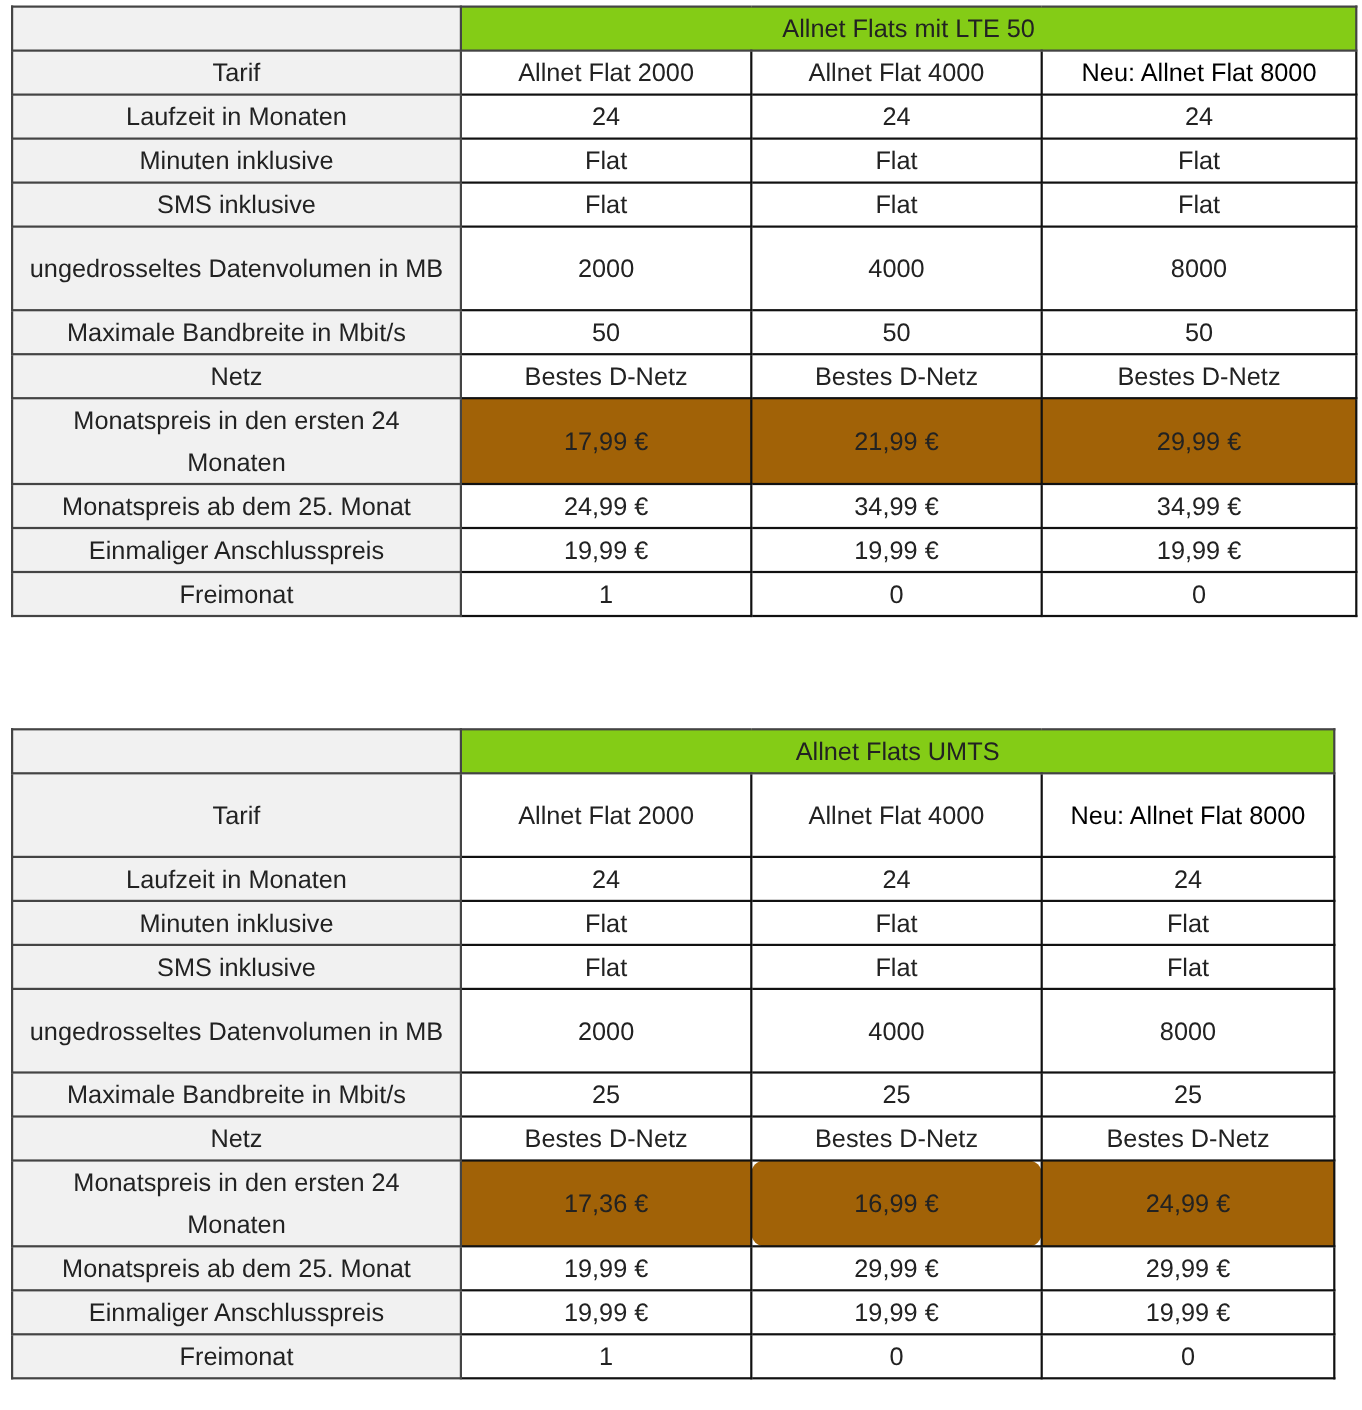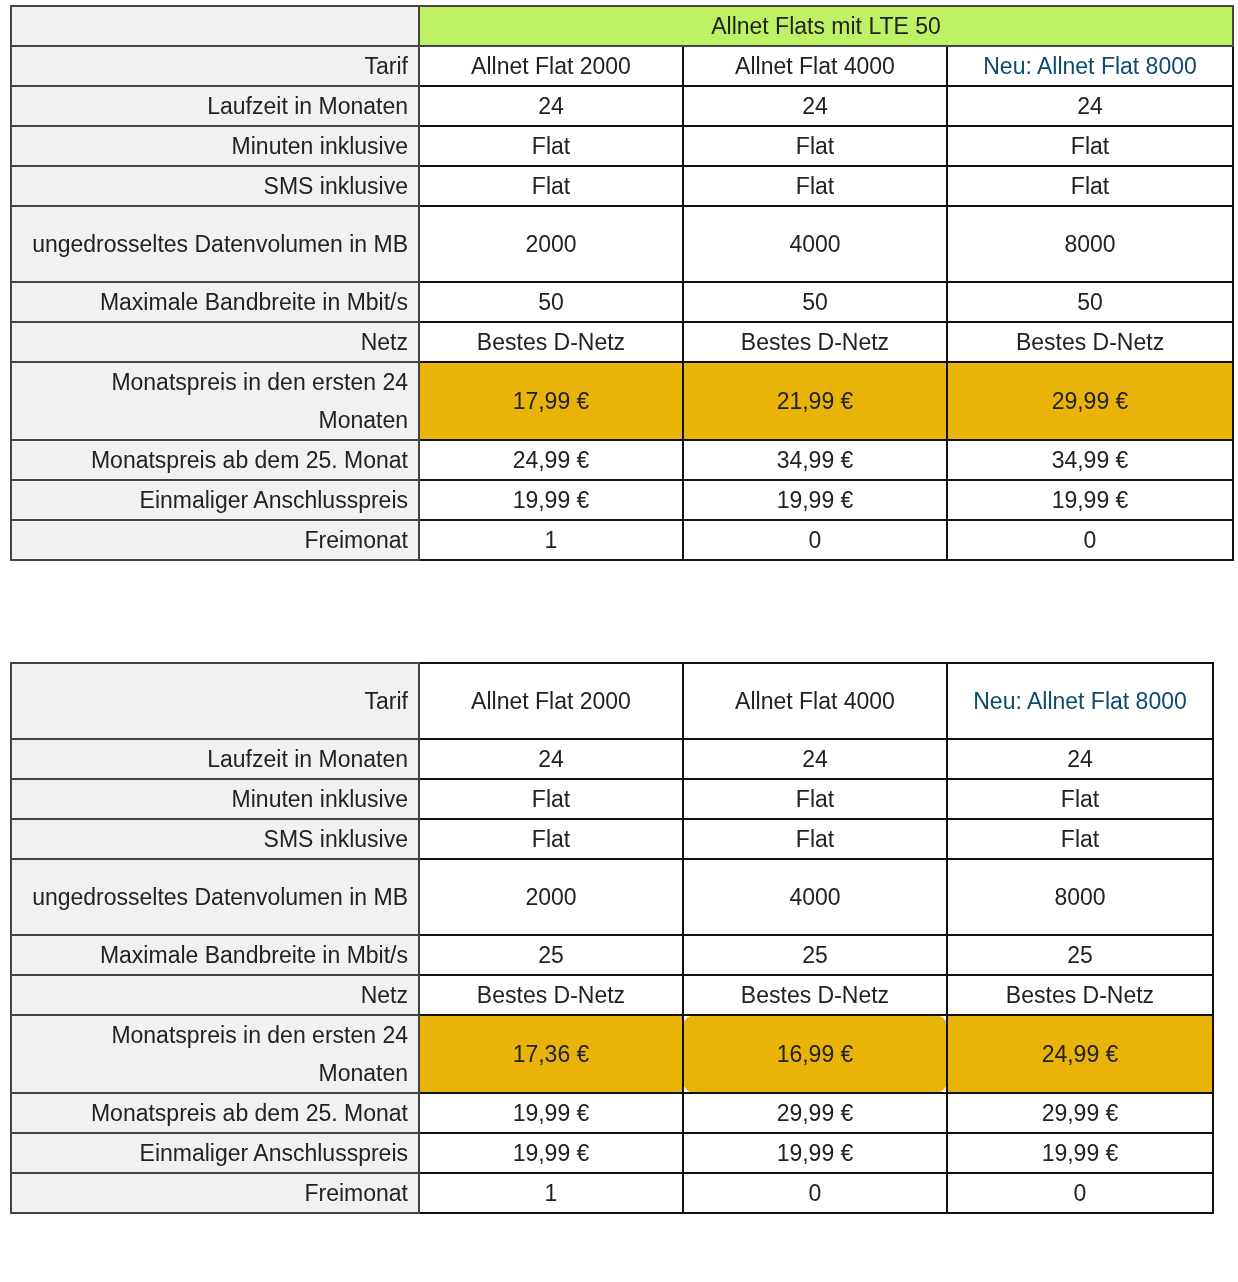--- a/index.html
+++ b/index.html
@@ -1,26 +1,26 @@
 <!DOCTYPE html>
 <html><head>
 <meta charset="utf-8">
 <style>
   html, body { margin:0; padding:0; background:#fff; }
   body { width:1238px; height:1282px; position:relative; font-family:"Liberation Sans", sans-serif; color:#222; }
   table { border-collapse:collapse; position:absolute; left:10px; table-layout:fixed; font-size:23px; }
   #t1 { top:5px; width:1222px; }
   #t2 { top:662px; width:1202px; }
   td { border:2px solid #111; padding:0 10px; height:38px; line-height:38px; text-align:center; background:#fff; }
-  td.lbl { text-align:right; background:#f1f1f1; border-color:#444; }
-  td.hdr { background:#bef264; border-color:#444; height:38px; }
+  td.lbl { text-align:center; background:#f1f1f1; border-color:#444; }
+  td.hdr { background:#84cc16; border-color:#444; height:38px; }
   td.blank { background:#f1f1f1; border-color:#444; }
-  tr.hl td:not(.lbl) { background:#eab308; }
+  tr.hl td:not(.lbl) { background:#a16207; }
   td.tall { height:74px;margin-left:10px; }
-  .new { color:#0c4a6e; }
+  .new { color:#000000; }
 </style>
 </head>
 <body>
 
 <table id="t1">
   <colgroup>
       <col style="width:408px">
       <col style="width:264px">
       <col style="width:264px">
       <col style="width:286px">
@@ -100,20 +100,24 @@
 </table>
 <table id="t2">
   <colgroup>
       <col style="width:408px">
       <col style="width:264px">
       <col style="width:264px">
       <col style="width:266px">
     </colgroup>
   <tbody id="t2body">
       <tr>
+        <td class="blank"></td>
+        <td class="hdr" colspan="3">Allnet Flats UMTS</td>
+      </tr>
+      <tr>
         <td class="lbl tall" style="line-height: 38px; height: 74px;">Tarif</td>
         <td class="tall " style="line-height: 38px; height: 74px;">Allnet Flat 2000</td>
         <td class="tall " style="line-height: 38px; height: 74px;">Allnet Flat 4000</td>
         <td class="tall new" style="line-height: 38px; height: 74px;">Neu: Allnet Flat 8000</td>
       </tr>
       <tr>
         <td class="lbl">Laufzeit in Monaten</td>
         <td class="">24</td>
         <td class="">24</td>
         <td class="">24</td>

